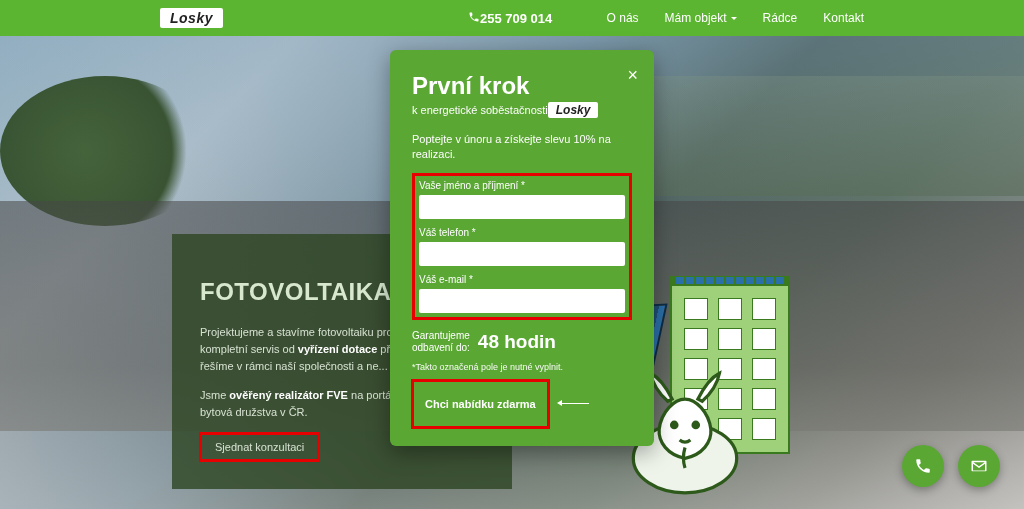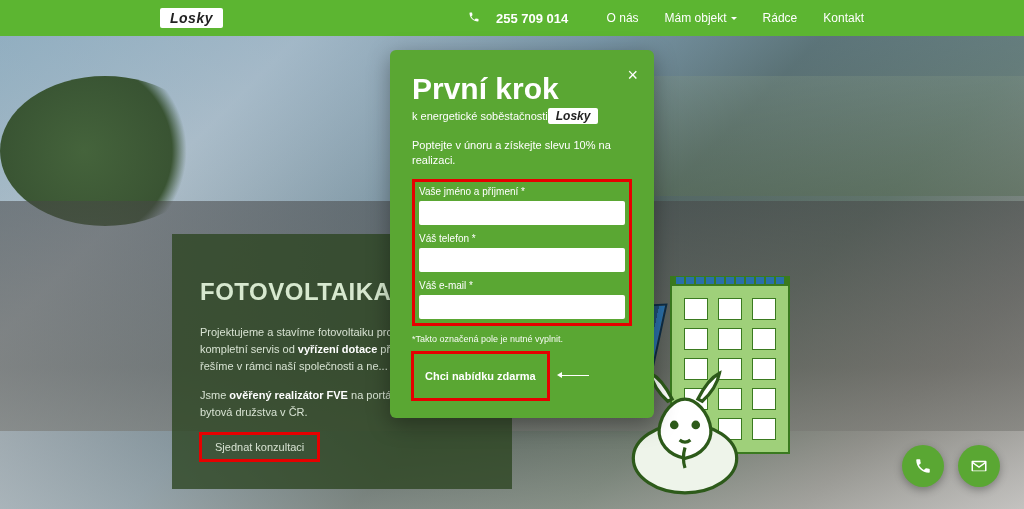--- a/index.html
+++ b/index.html
@@ -30,21 +30,21 @@
   font-style: italic;
   font-size: 14px;
   padding: 2px 10px;
   border-radius: 2px;
   letter-spacing: 0.5px;
 }
 .phone-block {
   margin-left: 245px;
   display: flex;
   align-items: flex-end;
-  gap: 16px;
+  gap: 0;
   font-size: 13px;
   font-weight: 600;
 }
 .phone-icon svg { width: 12px; height: 12px; fill: #fff; }
 .nav-links {
   margin-left: auto;
   display: flex;
   gap: 26px;
   font-size: 12px;
 }
@@ -141,21 +141,21 @@
 }
 .modal-close {
   position: absolute;
   top: 16px; right: 16px;
   font-size: 18px;
   color: #fff;
   cursor: pointer;
   line-height: 1;
 }
 .modal-title {
-  font-size: 30px;
+  font-size: 24px;
   font-weight: 700;
   margin-bottom: 2px;
 }
 .modal-sub-row {
   display:flex; align-items:center; 
   margin-bottom: 14px;
 }
 .modal-subtitle {
   font-size: 11px;
 }
@@ -409,20 +409,27 @@
         <label class="form-label">Váš telefon *</label>
         <input class="form-input" style="">
       </div>
       <div class="form-group" style="margin-bottom:2px;">
         <label class="form-label">Váš e-mail *</label>
         <input class="form-input" style="">
       </div>
     </div>
   </div>
 
+  <div class="guarantee">
+    <div class="guarantee-left">
+      <span>Garantujeme</span><br>
+      <span>odbavení do:</span>
+    </div>
+    <div class="guarantee-right">48 hodin</div>
+  </div>
 
   <div class="required-note">*Takto označená pole je nutné vyplnit.</div>
 
   <span class="hl-red" style="display:inline-block;">
     <button class="submit-btn">Chci nabídku zdarma</button>
   </span>
   <span class="submit-arrow"></span>
 </div>
 
 <div class="fab-row">

